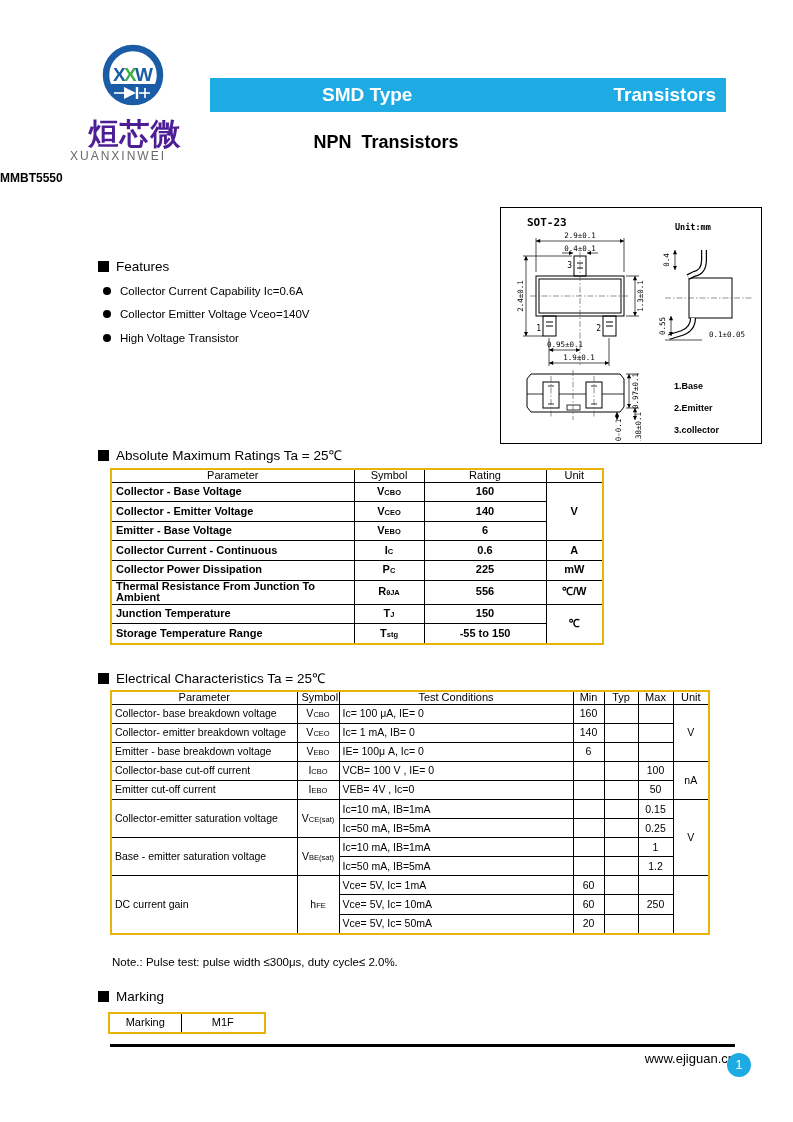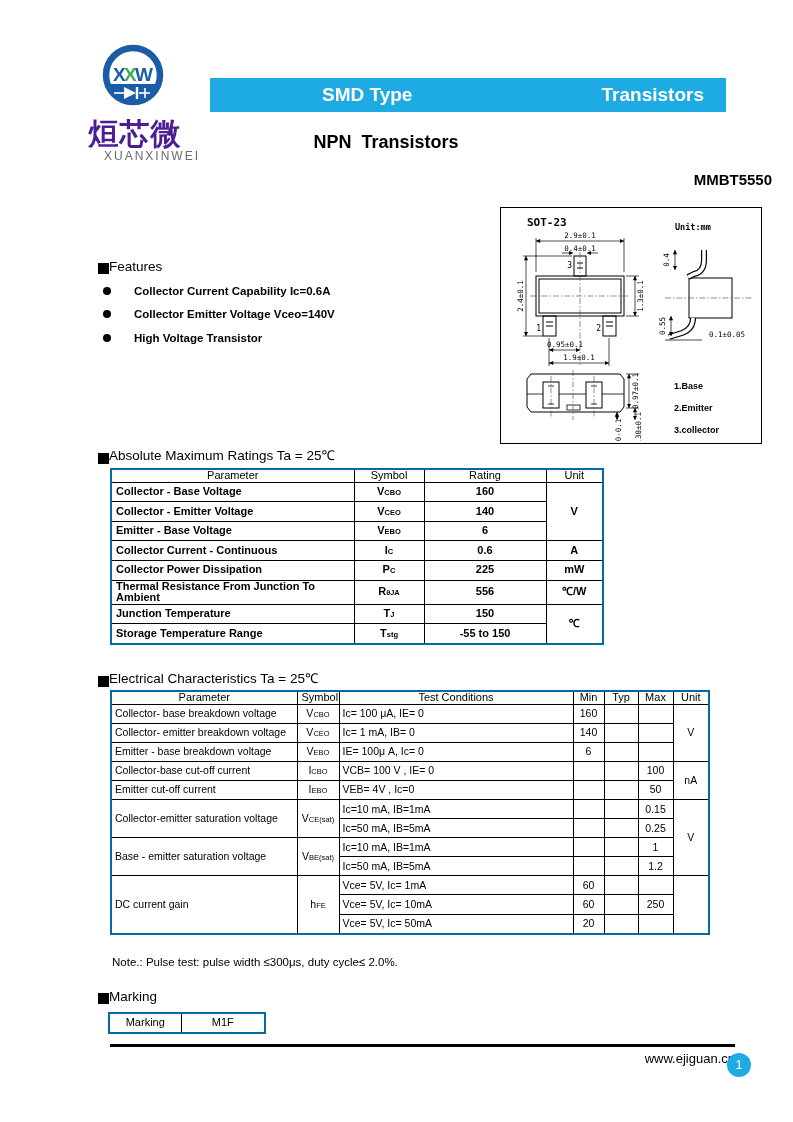--- a/index.html
+++ b/index.html
@@ -2,41 +2,41 @@
 <html><head>
 <meta charset="utf-8">
 <style>
   html,body{margin:0;padding:0;background:#fff;}
   .page{position:relative;width:793px;height:1122px;background:#fff;overflow:hidden;
         font-family:"Liberation Sans",sans-serif;color:#000;}
   .abs{position:absolute;}
   
   .logo-cn{position:absolute;left:70px;top:114px;width:130px;text-align:center;
            font-size:30px;font-weight:bold;letter-spacing:1px;color:#4c1d95;}
-  .logo-en{position:absolute;left:70px;top:149px;width:130px;text-align:right;
+  .logo-en{position:absolute;left:70px;top:149px;width:130px;text-align:left;
            font-size:12px;color:#6a6a6a;letter-spacing:2px;}
   
   .band{left:210px;top:78px;width:516px;height:34px;display:flex;align-items:center;
-        justify-content:space-between;box-sizing:border-box;padding:0 22px 0 112px;
+        justify-content:space-between;box-sizing:border-box;padding:0 10px 0 112px;
         color:#fff;font-size:19px;font-weight:bold;}
   
   .t1{left:0;top:132px;width:772px;text-align:center;font-size:18px;font-weight:bold;white-space:pre;}
-  .t2{left:0;top:171px;width:772px;text-align:right;font-size:15px;font-weight:bold;}
-  
-  .sec{display:flex;align-items:flex-end;font-size:13.5px;}
+  .t2{left:0;top:171px;width:772px;text-align:left;font-size:12px;font-weight:bold;}
+  
+  .sec{display:flex;align-items:center;gap:7px;font-size:13.5px;}
   .sq{width:11px;height:11px;background:#000;flex:0 0 auto;}
   
   .feat{left:103px;top:279px;width:380px;}
-  .feat-item{display:flex;align-items:center;gap:23px;font-size:11.5px;height:23.5px;font-weight:bold;}
+  .feat-item{display:flex;align-items:center;gap:9px;font-size:11.5px;height:23.5px;}
   .dot{width:8px;height:8px;border-radius:50%;background:#000;flex:0 0 auto;}
   
   .pkg{left:500px;top:207px;width:244px;height:235px;border:1px solid #000;padding-left:16px;}
   
   table{border-collapse:collapse;table-layout:fixed;}
-  .dtbl{border:2px solid #0369a1;}
+  .dtbl{border:2px solid #eab308;}
   .dtbl td,.dtbl th{border:1px solid #000;font-size:11px;font-weight:normal;
         padding:0 4px;overflow:hidden;line-height:1.05;}
   .dtbl th{text-align:center;}
   .abs-tbl td{height:18.6px;font-weight:bold;}
   .elec-tbl td{height:18.1px;font-size:10.5px;padding:0 3px;}
   .elec-tbl th{font-size:11px;}
   .c{text-align:center;padding:0 1px !important;}
   .sub{font-size:7.5px;}
   .note{left:112px;top:956px;font-size:11.5px;}
   .mark-tbl td{height:18px;text-align:center;font-size:11px;}

